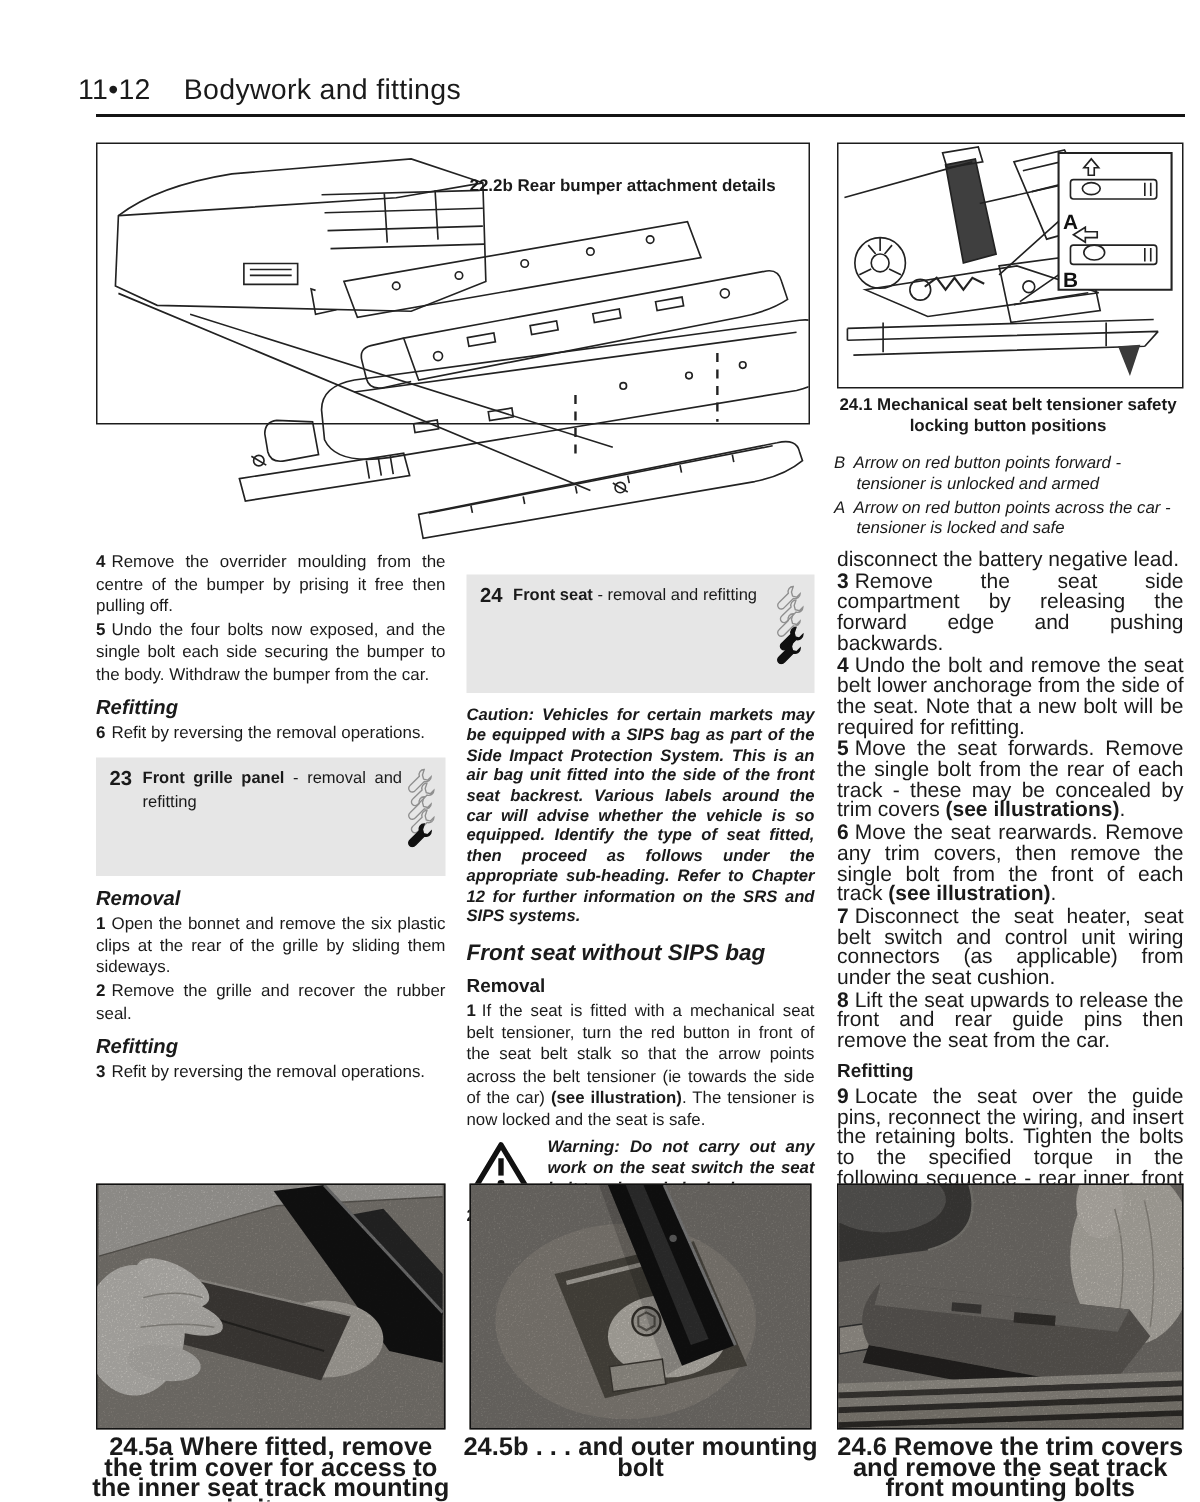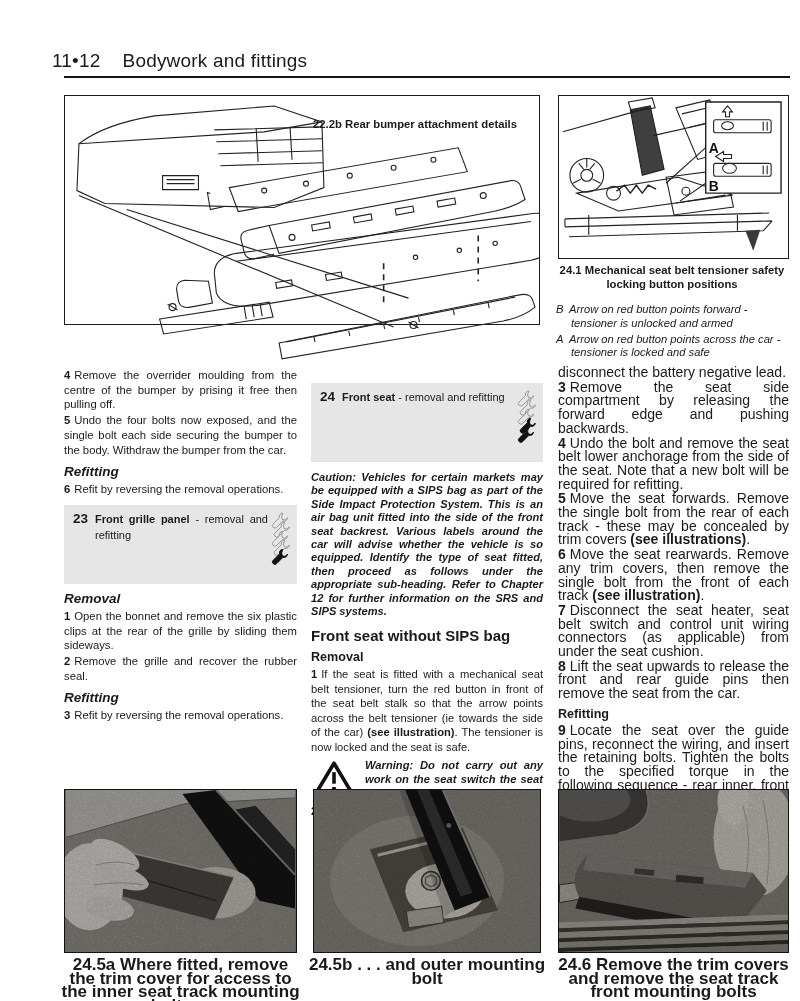--- a/index.html
+++ b/index.html
@@ -10,41 +10,41 @@
   }
   .abs { position:absolute; }
 
   
   .page-header { left:52px; top:50px; font-size:19px; letter-spacing:.2px; }
   .page-num { margin-right:22px; }
   .header-rule { left:64px; top:76px; width:726px; height:2px; background:#141414; }
 
   
   .fig-box { border:1.4px solid #1c1c1c; background:#fff; }
-  #fig-bumper { left:64px; top:95px; width:476px; height:230px; }
+  #fig-bumper { left:64px; top:95px; width:476px; height:188px; }
   #fig-seat   { left:558px; top:95px; width:231px; height:164px; }
   .fig-caption { font-weight:bold; font-size:11.3px; line-height:13.6px; text-align:center; }
   #cap-bumper { left:248px; top:22px; width:224px; position:absolute; text-align:left; }
   #cap-seat { left:550px; top:264px; width:244px; }
   .legend { left:556px; top:303px; width:236px; font-style:italic; font-size:11.2px; line-height:13.8px; }
   .legend-item { padding-left:15px; text-indent:-15px; margin-bottom:2px; }
   .legend-letter { display:inline-block; width:13px; text-indent:0; }
 
   
   .col { text-align:justify; }
   #col-left  { left:64px;  top:368px; width:233px; }
   #col-mid   { left:311px; top:375px; width:232px; }
   #col-right { left:558px; top:366px; width:231px; }
   p.body { font-size:11.3px; line-height:14.7px; text-align:justify; margin-bottom:1px; }
   #col-mid p.body { font-size:11.2px; line-height:14.4px; }
   #col-right p.body { font-size:14px; line-height:13.7px; }
   b.num { margin-right:4px; }
   .h-ital  { font-style:italic; font-weight:bold; font-size:13.5px; margin:7px 0 3px; }
   .h-plain { font-weight:bold; font-size:12.6px; margin:6px 0 3px; }
-  .h-sub   { font-weight:bold; font-size:15px; margin:9px 0 4px; }
+  .h-sub   { font-style:italic; font-weight:bold; font-size:15px; margin:9px 0 4px; }
   .caution { font-style:italic; font-weight:bold; font-size:11.1px; line-height:13.4px; text-align:justify; margin-top:9px; }
 
   .section-box { background:#e6e6e6; display:flex; align-items:flex-start; padding:6px 6px 19px 9px; margin:8px 0 2px; }
   .sec-num { font-weight:bold; font-size:13.5px; line-height:16px; margin-right:7px; }
   .sec-title { font-weight:bold; font-size:11px; line-height:16px; flex:1; }
   .sec-title .light { font-weight:normal; }
   .spanners { width:20px; height:54px; flex:none; margin-left:3px; }
   .sp { fill:none; stroke:#8f8f8f; stroke-width:1; }
   .sp.filled { fill:#101010; stroke:#101010; }
 

